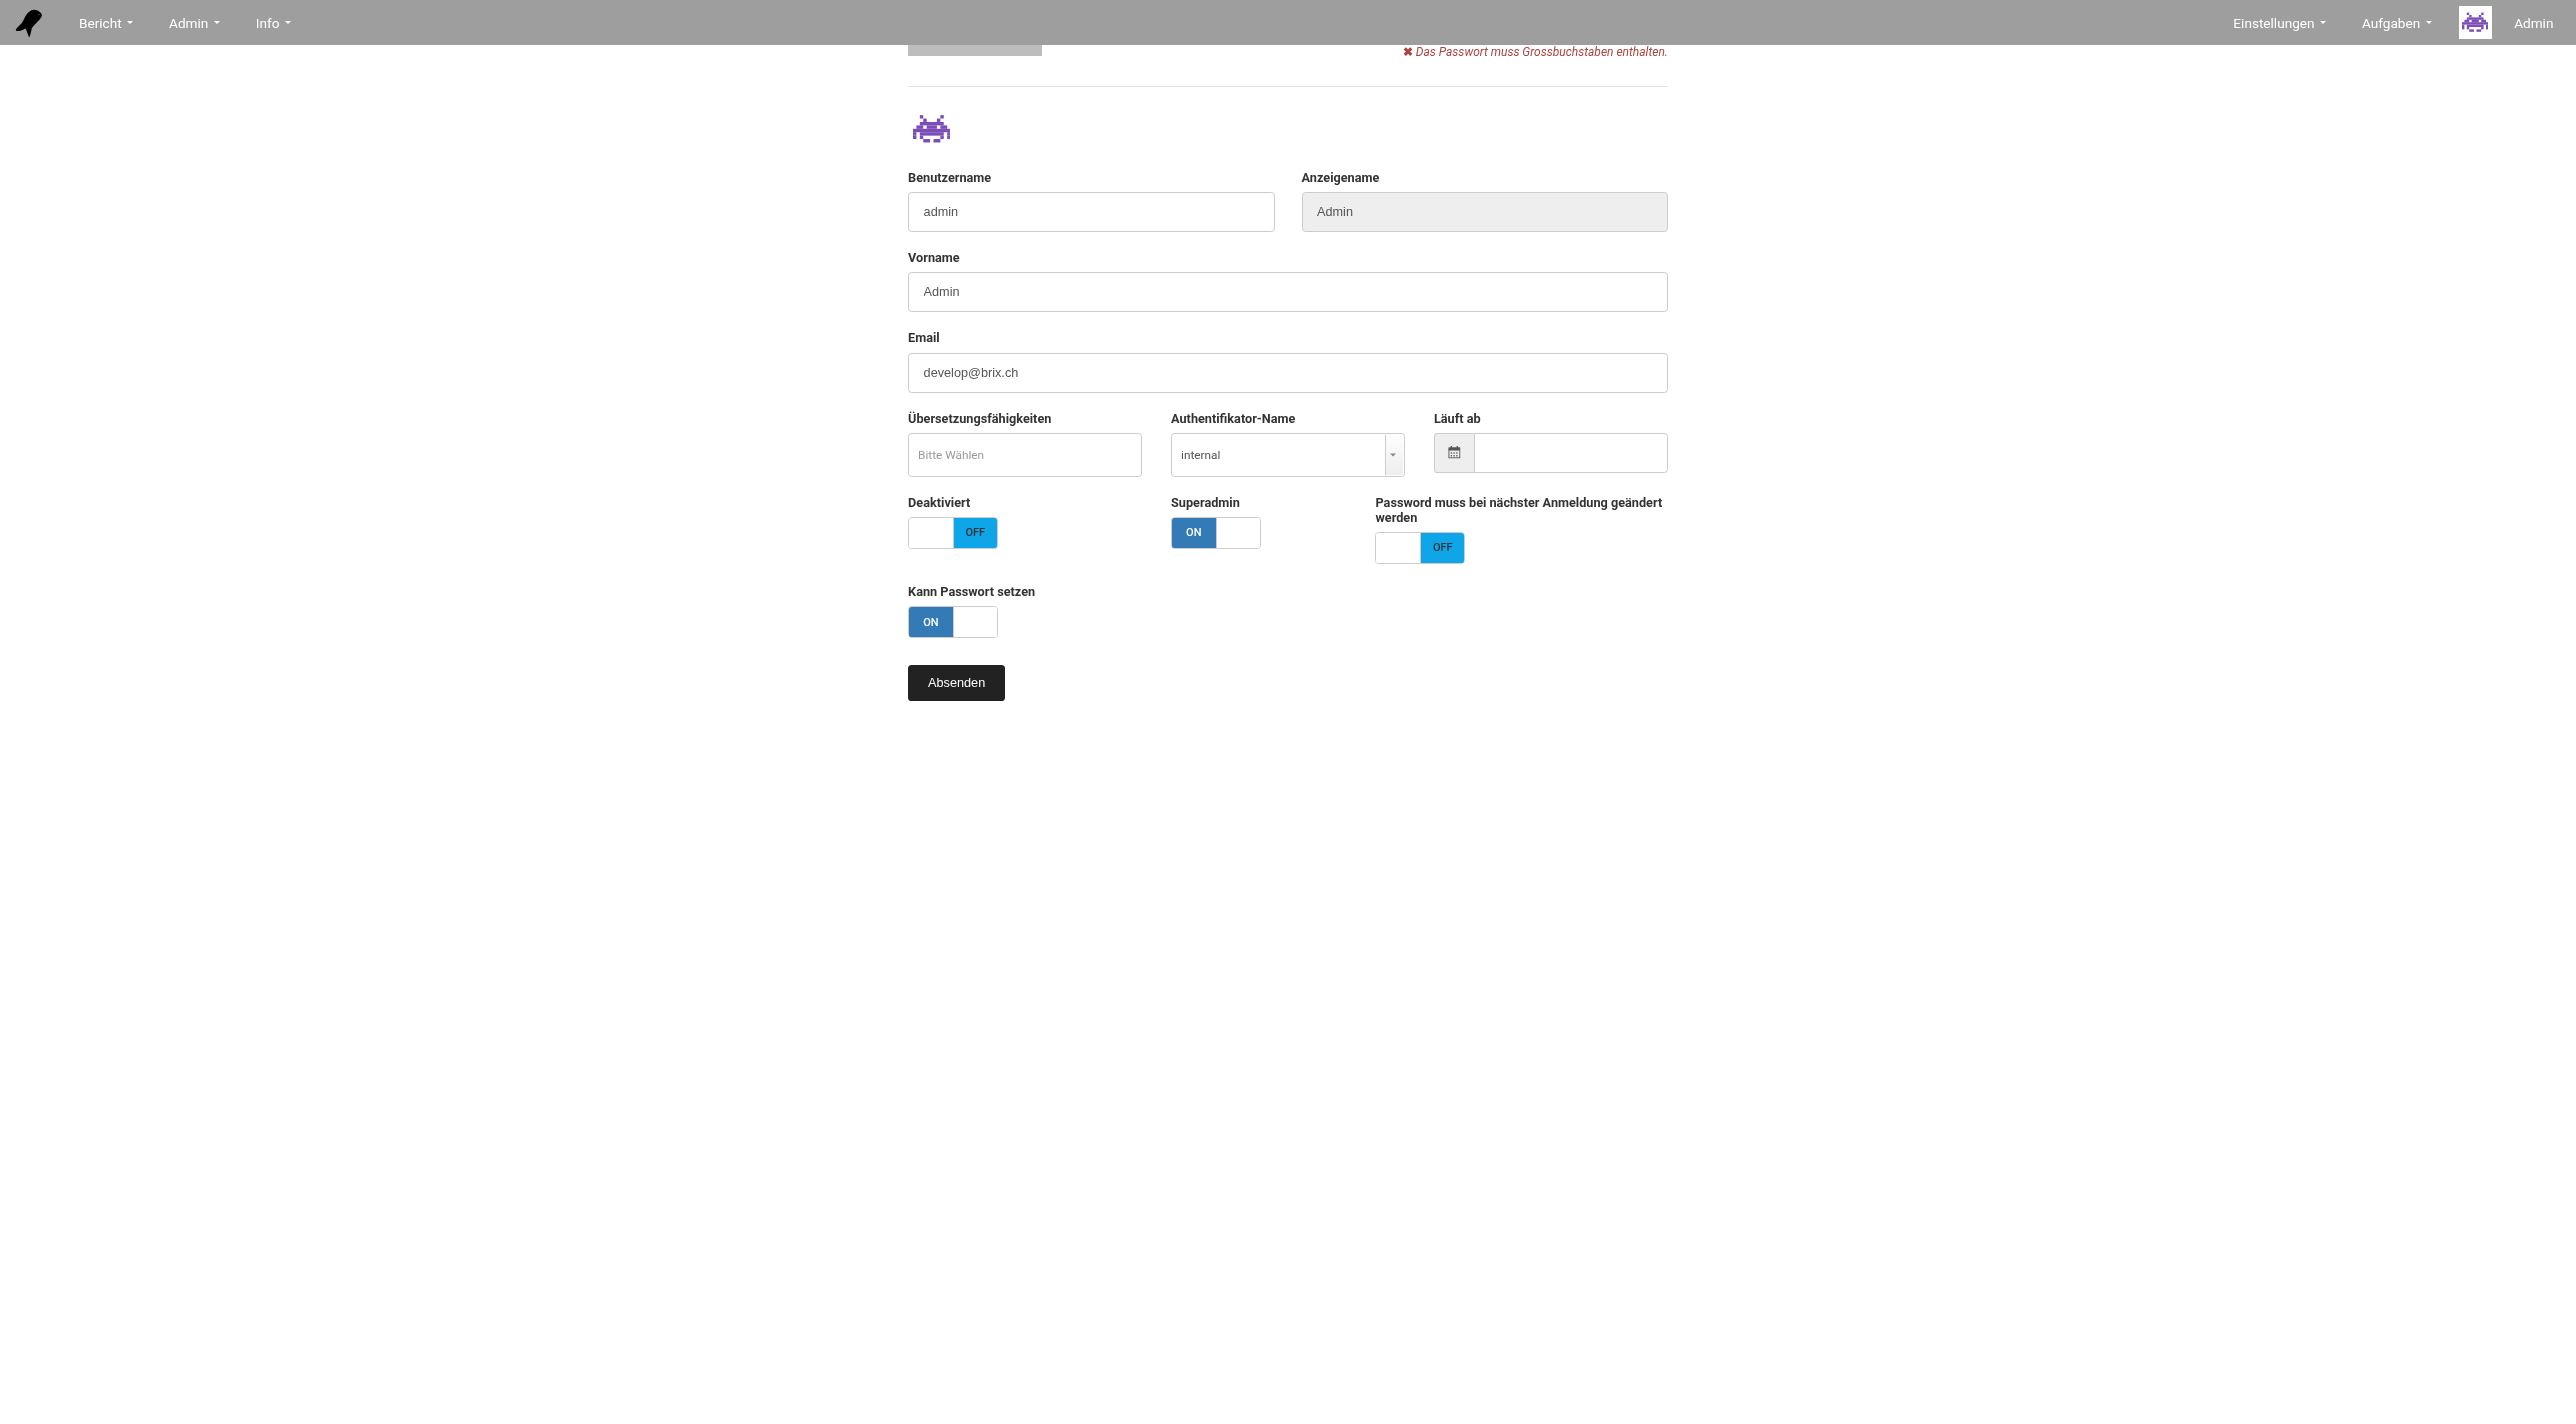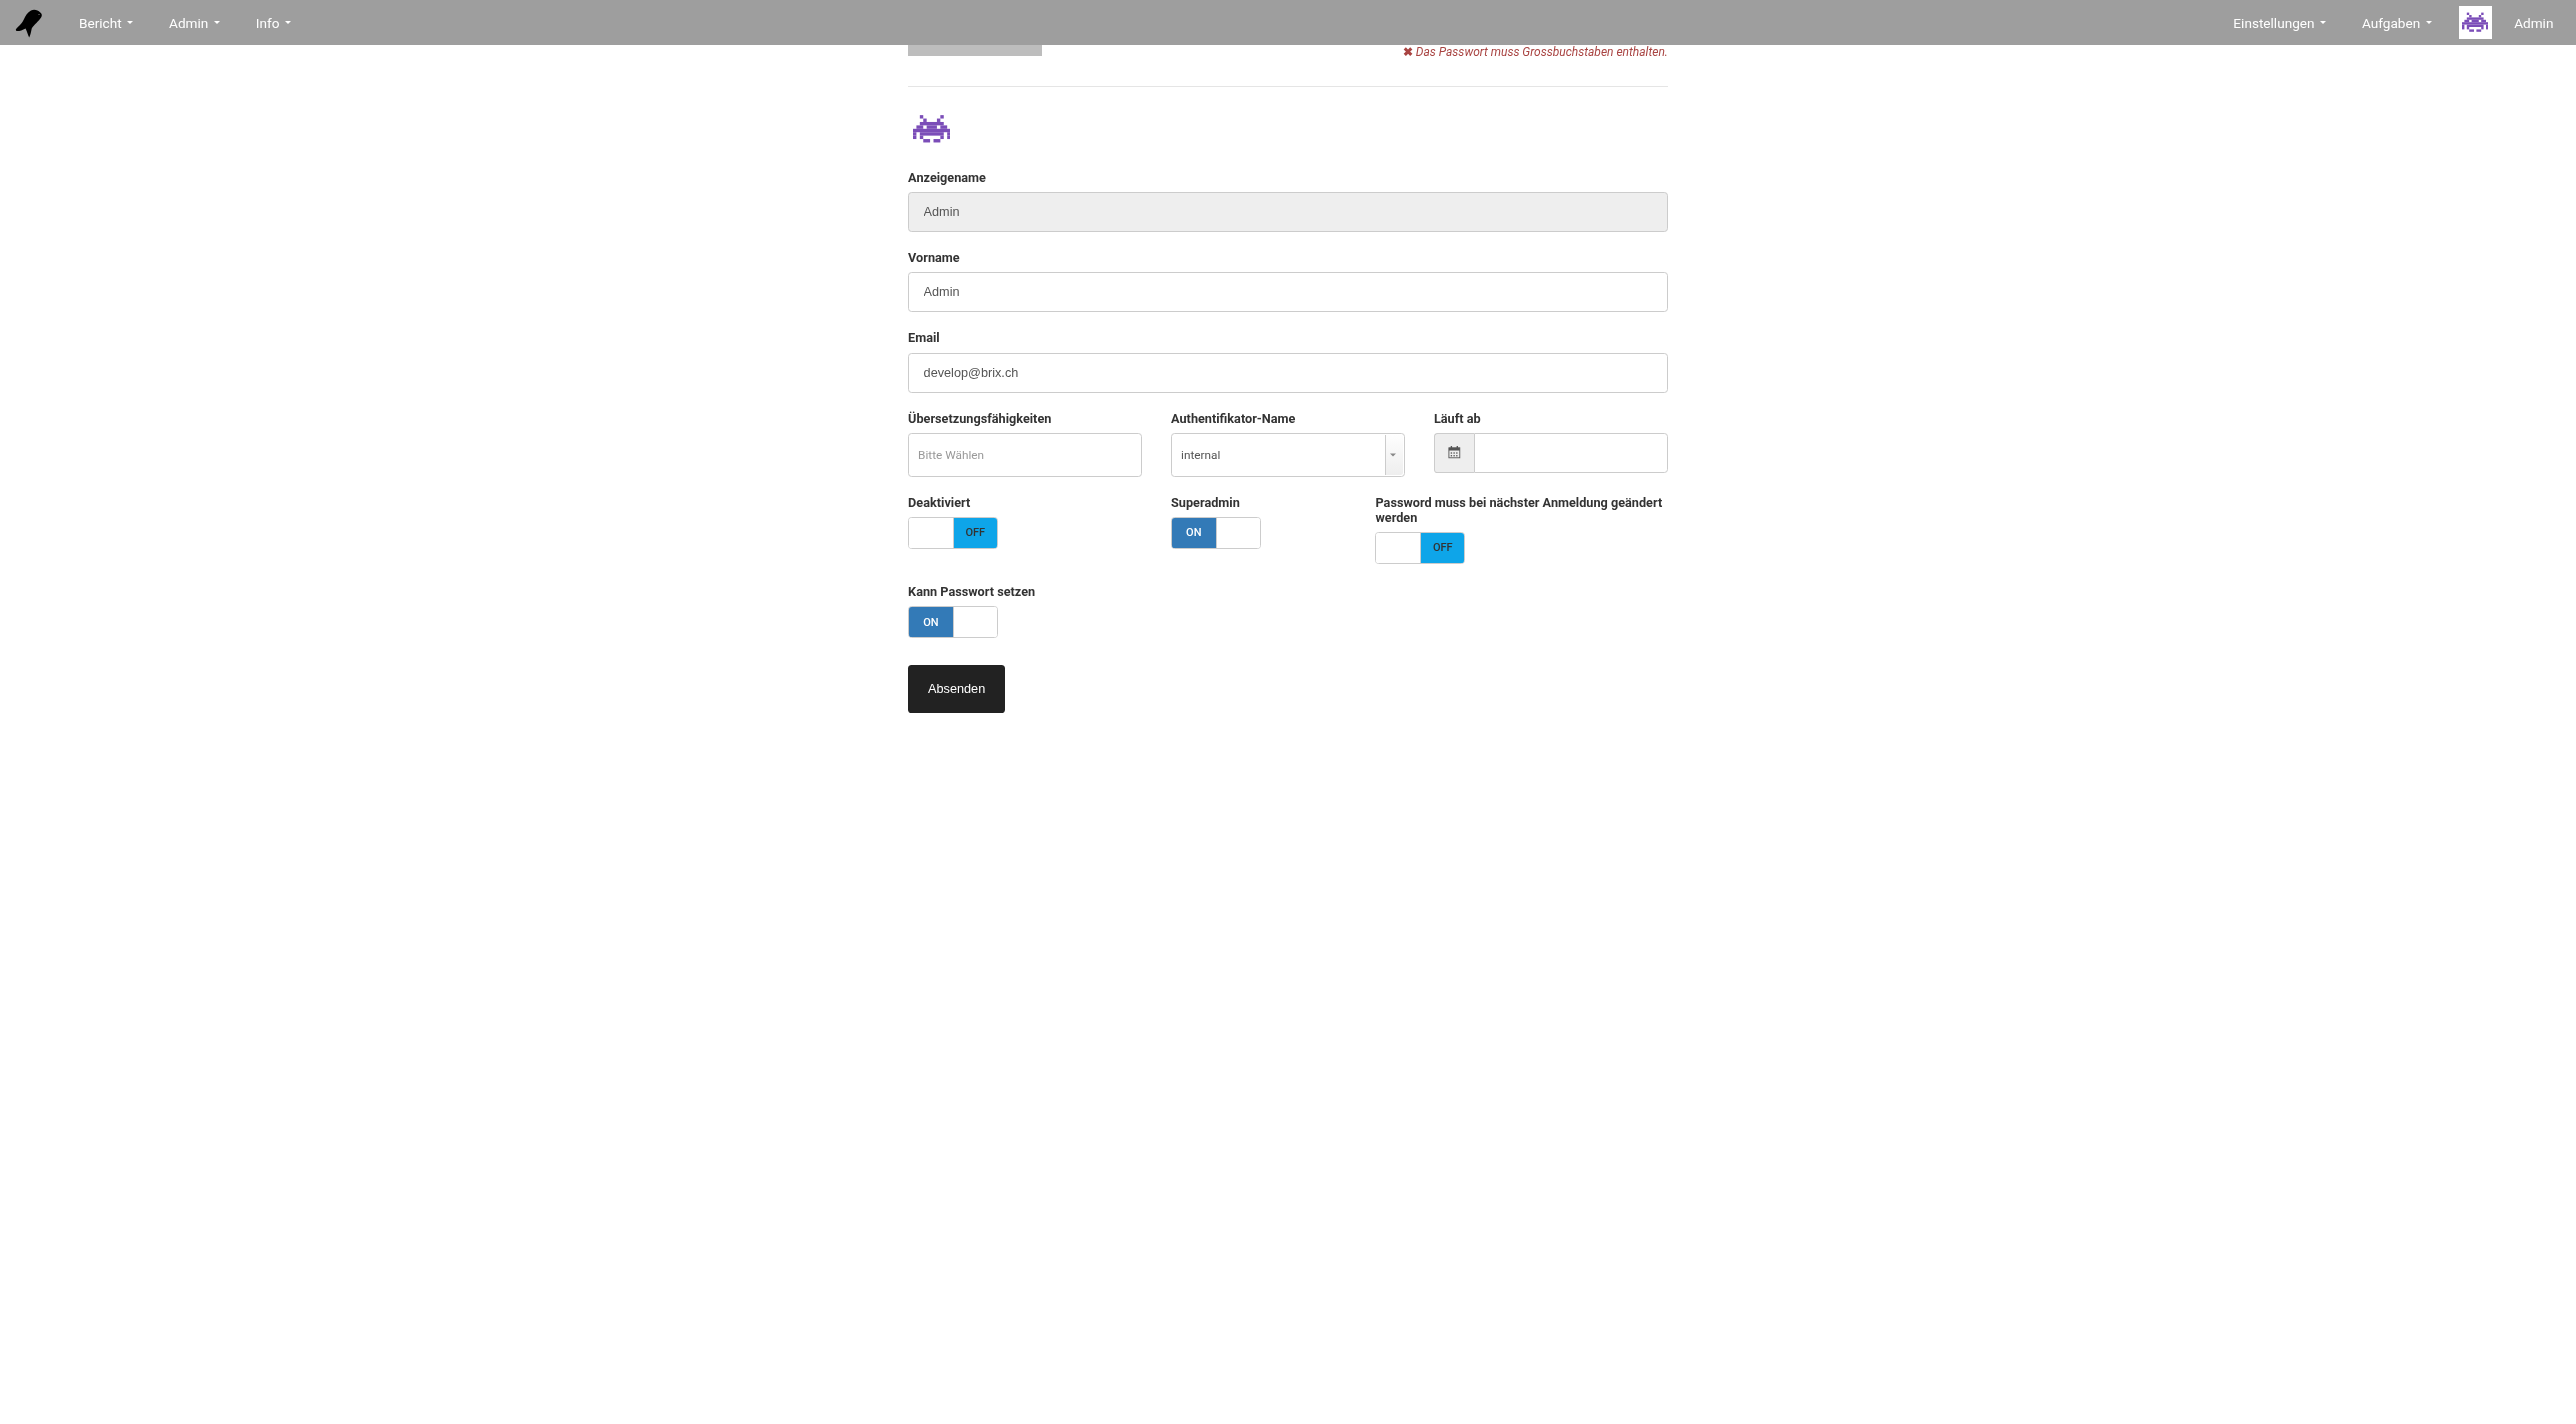--- a/index.html
+++ b/index.html
@@ -257,21 +257,21 @@
     .toggle-off .toggle-half.on {
       color: transparent;
     }
     .toggle-on .toggle-half.off {
       color: transparent;
     }
     .btn-submit {
       background: #222;
       color: #fff;
       border: none;
-      padding: 17px 20px;
+      padding: 11px 20px;
       border-radius: 3.6px;
       font-size: 12.7px;
       cursor: pointer;
       margin-top: 9px;
     }
   </style>
 </head>
 <body>
 
 <nav class="navbar">
@@ -357,20 +357,24 @@
       <rect x="2" y="6" width="1" height="1" fill="#7b4db8"></rect>
       <rect x="8" y="6" width="1" height="1" fill="#7b4db8"></rect>
       <rect x="10" y="6" width="1" height="1" fill="#7b4db8"></rect>
       <rect x="3" y="7" width="2" height="1" fill="#7b4db8"></rect>
       <rect x="6" y="7" width="2" height="1" fill="#7b4db8"></rect>
     </svg>
   </div>
 
   <div class="form-row">
     <div class="form-col">
+      <label>Benutzername</label>
+      <input type="text" class="form-control" value="admin" style="">
+    </div>
+    <div class="form-col">
       <label>Anzeigename</label>
       <input type="text" class="form-control readonly" disabled="" value="Admin" style="">
     </div>
   </div>
 
   <div class="form-row">
     <div class="form-col">
       <label>Vorname</label>
       <input type="text" class="form-control" value="Admin" style="">
     </div>

